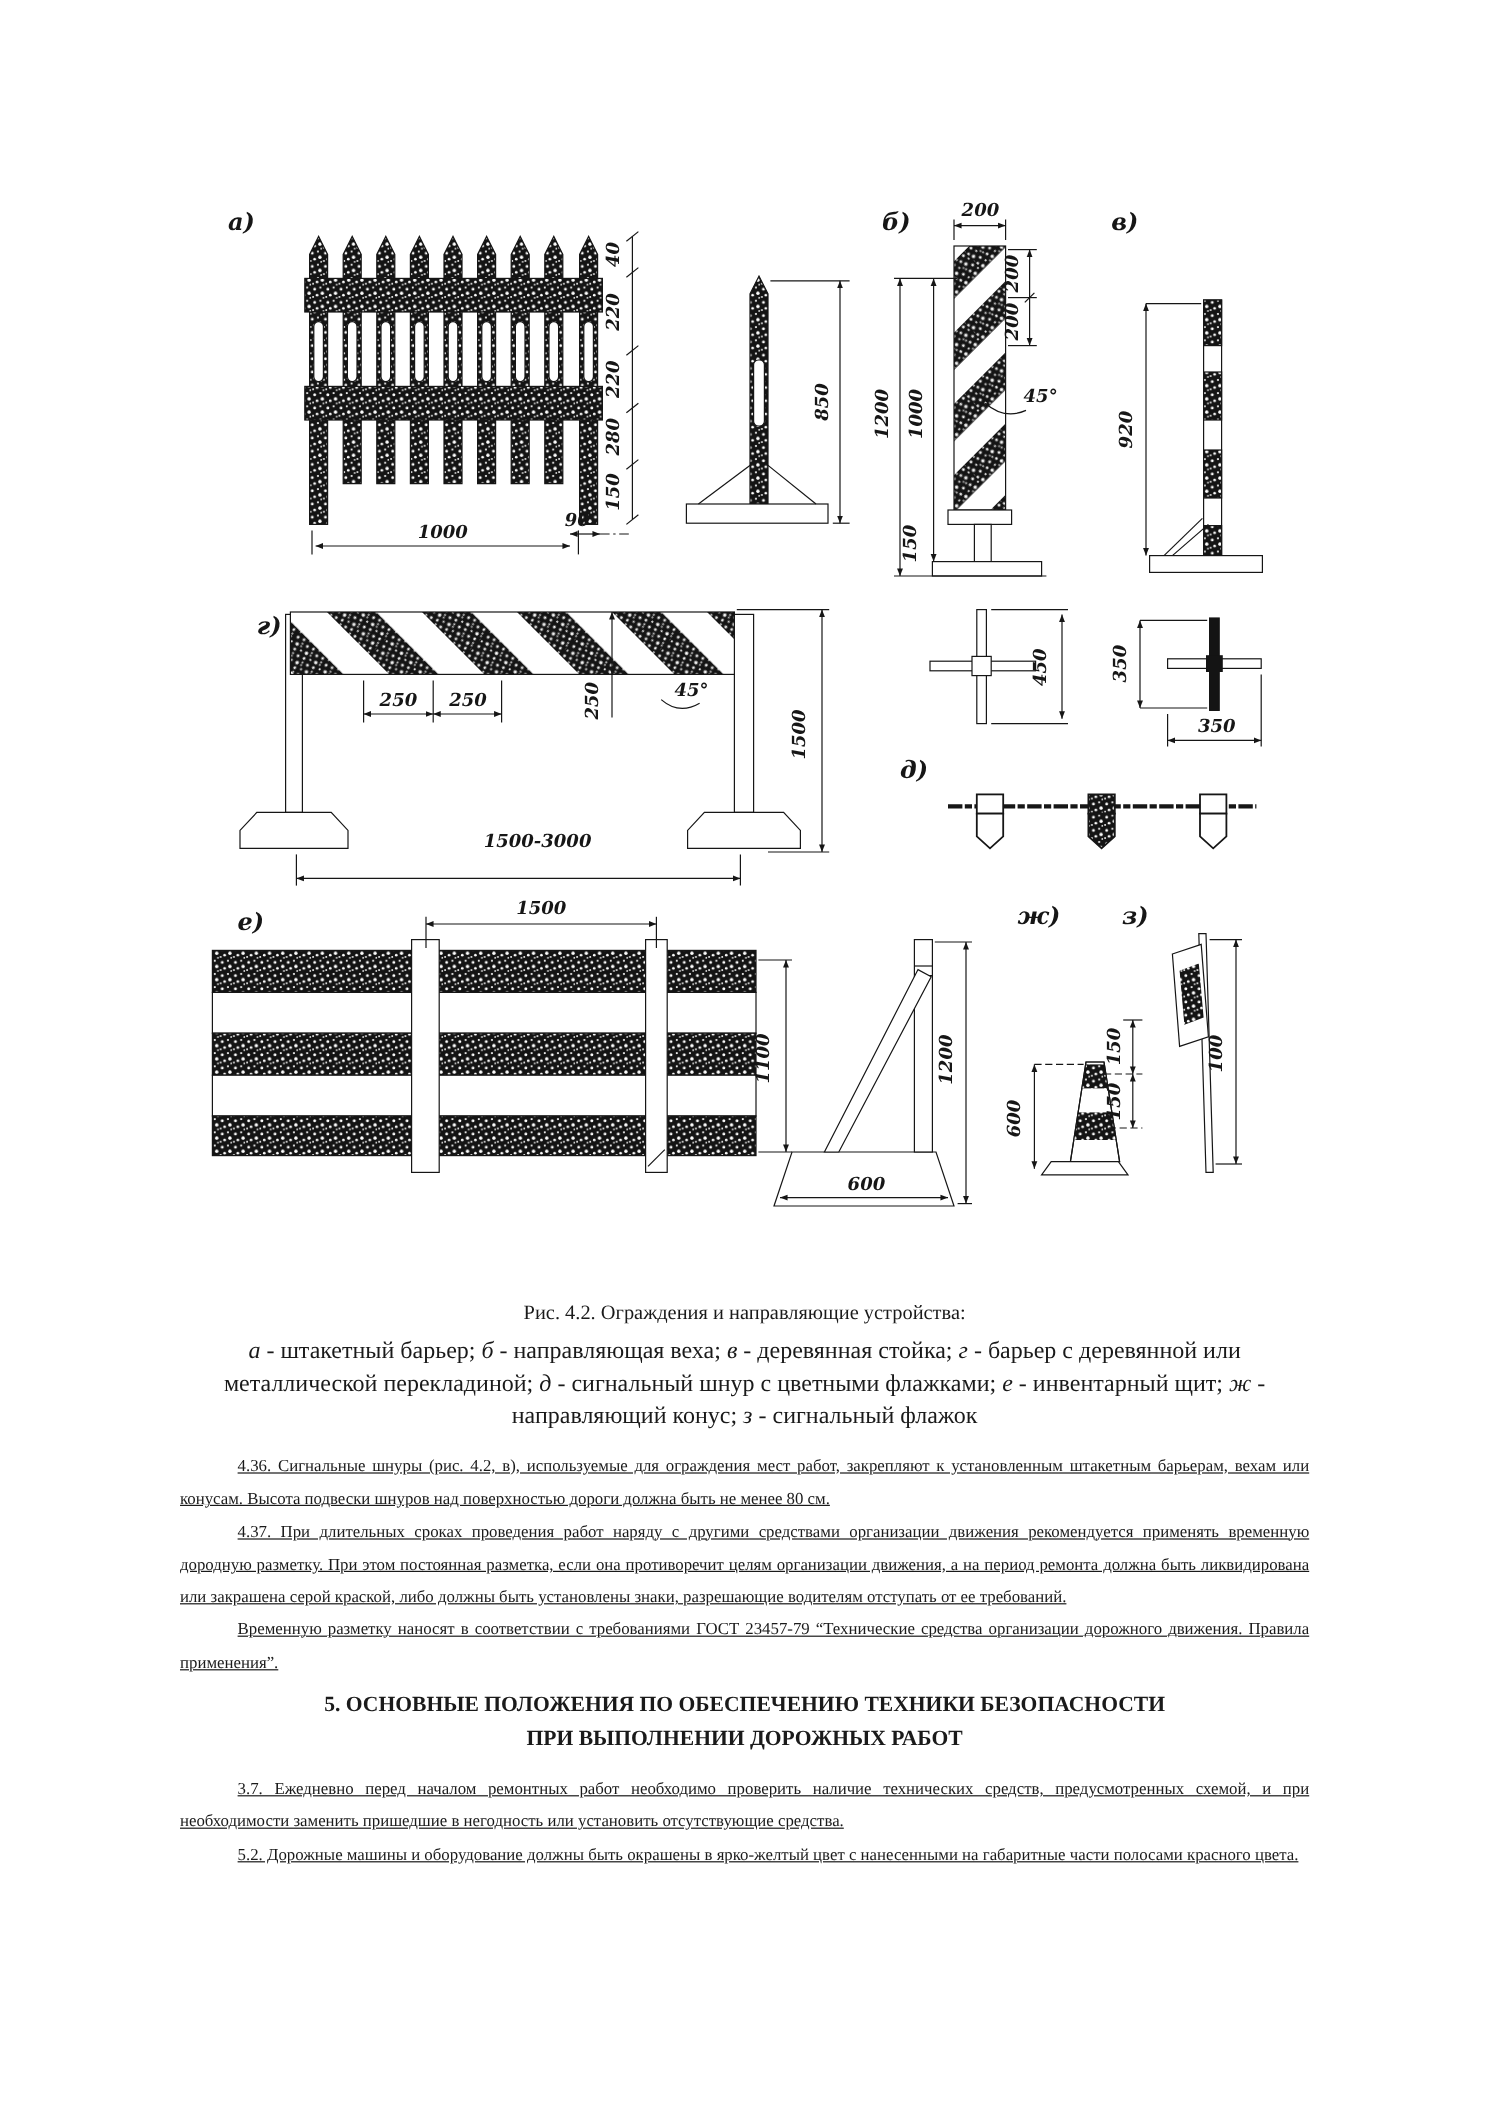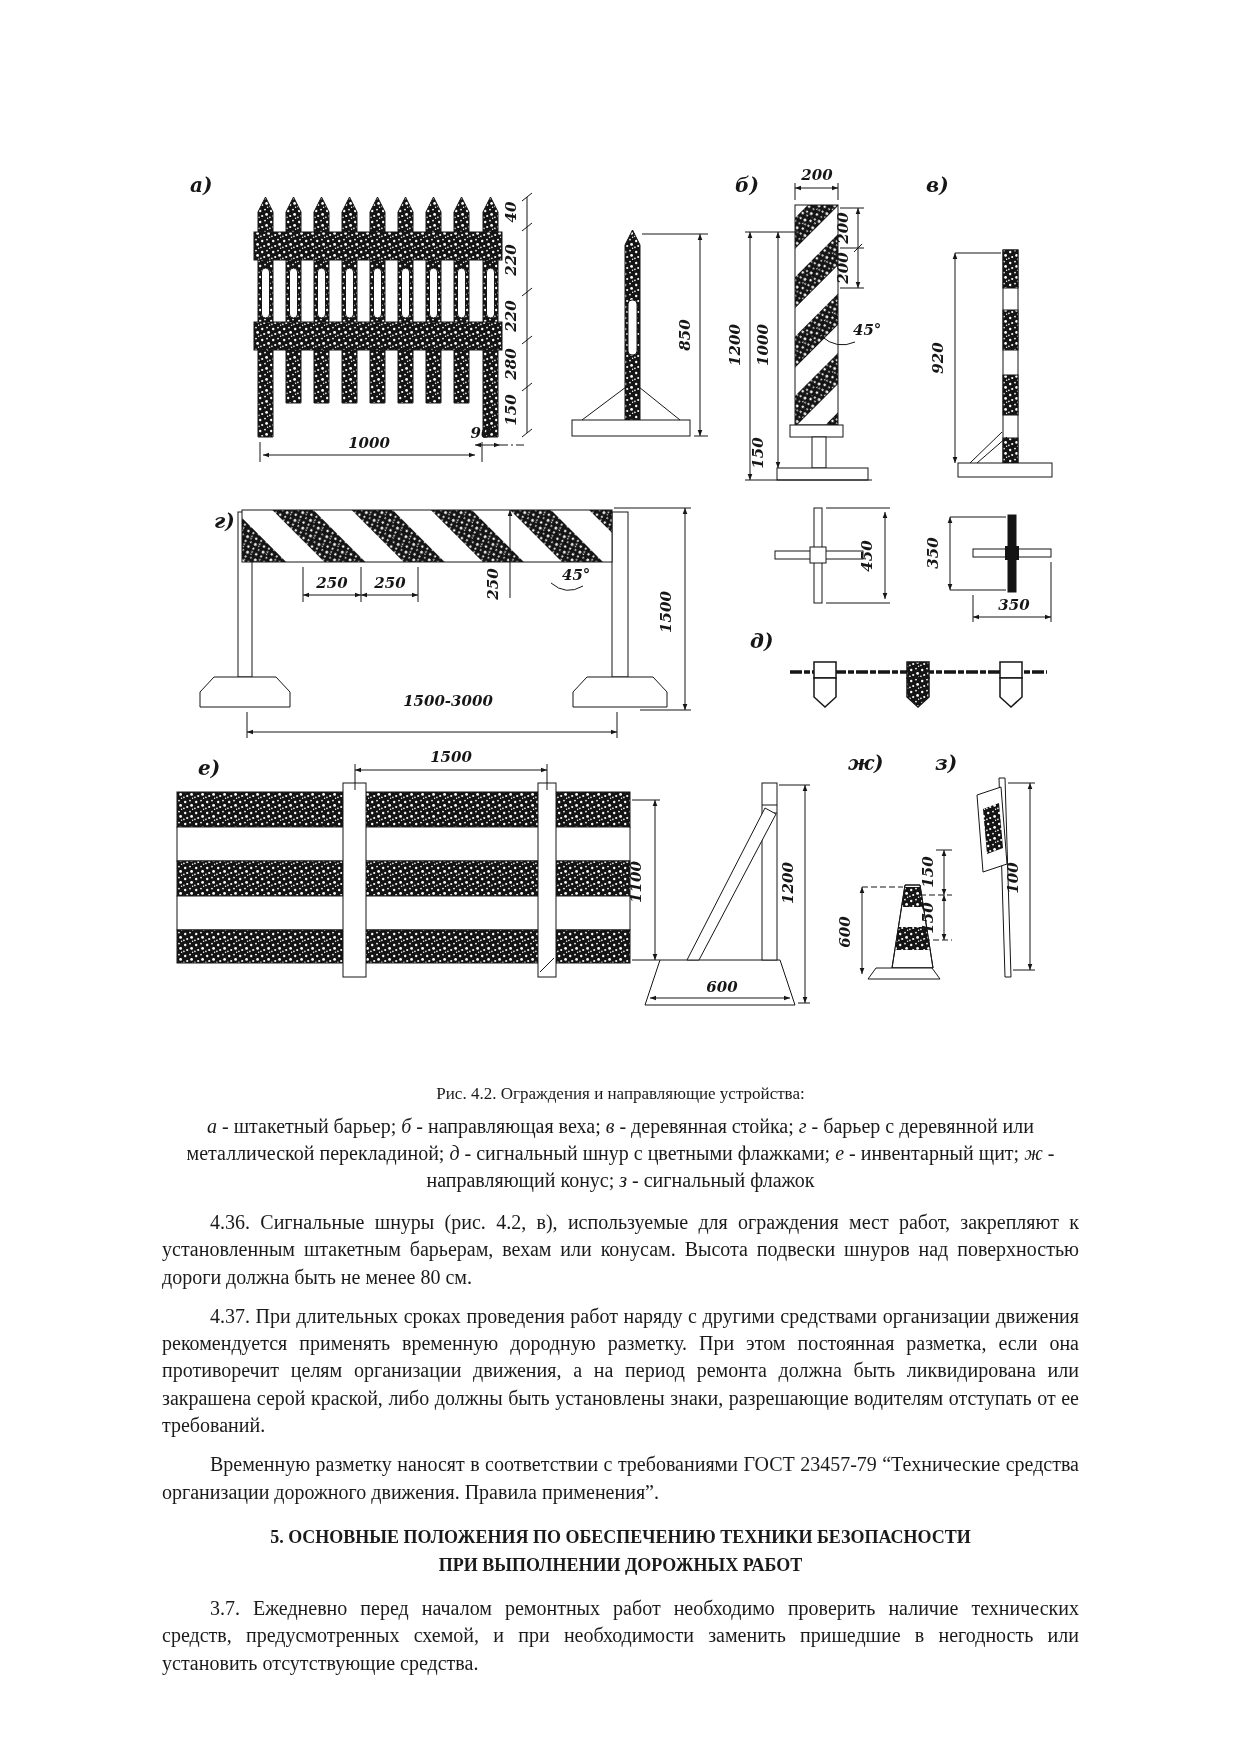--- a/index.html
+++ b/index.html
@@ -6,22 +6,22 @@
   .page{position:relative;width:1240px;height:1755px;background:#fff;color:#1a1a1a;
         font-family:"Liberation Serif", serif;overflow:hidden;}
   .figure-wrap{position:absolute;left:150px;top:150px;width:940px;height:880px;}
   svg text{fill:#161616;font-family:"DejaVu Serif", serif;font-style:italic;font-weight:bold;}
   svg .dim{font-size:15px;}
   svg .plabel{font-size:20px;}
   .textcol{position:absolute;left:150px;top:1084px;width:941px;}
   .caption{text-align:center;font-size:17px;margin:0 0 9px 0;}
   .legend{text-align:center;font-size:20px;line-height:27px;margin:0 0 15px 0;}
   .legend i{font-style:italic;}
-  .para{text-align:justify;text-indent:48px;font-size:20px;line-height:27.3px;margin:12px;}
-  .heading{font-weight:bold;text-align:center;font-size:18px;line-height:28px;margin:17px 0 16px 0;}
+  .para{text-align:justify;text-indent:48px;font-size:14px;line-height:27.3px;margin:0;text-decoration:underline;}
+  .heading{font-weight:bold;text-align:center;font-size:18px;line-height:28px;margin:6px 0 16px 0;}
   .heading span{display:block;}
 </style>
 </head>
 <body>
 
 <div class="page">
 
   <div class="figure-wrap">
   <svg viewBox="0 0 940 880" width="940" height="880">
     <defs>
@@ -302,15 +302,16 @@
     <p class="para">4.36. Сигнальные шнуры (рис. 4.2, в), используемые для ограждения мест работ, закрепляют к установленным штакетным барьерам, вехам или конусам. Высота подвески шнуров над поверхностью дороги должна быть не менее 80 см.</p>
     <p class="para">4.37. При длительных сроках проведения работ наряду с другими средствами организации движения рекомендуется применять временную дородную разметку. При этом постоянная разметка, если она противоречит целям организации движения, а на период ремонта должна быть ликвидирована или закрашена серой краской, либо должны быть установлены знаки, разрешающие водителям отступать от ее требований.</p>
     <p class="para">Временную разметку наносят в соответствии с требованиями ГОСТ 23457-79 “Технические средства организации дорожного движения. Правила применения”.</p>
 
     <div class="heading">
       <span>5. ОСНОВНЫЕ ПОЛОЖЕНИЯ ПО ОБЕСПЕЧЕНИЮ ТЕХНИКИ БЕЗОПАСНОСТИ</span>
       <span>ПРИ ВЫПОЛНЕНИИ ДОРОЖНЫХ РАБОТ</span>
     </div>
 
     <p class="para">3.7. Ежедневно перед началом ремонтных работ необходимо проверить наличие технических средств, предусмотренных схемой, и при необходимости заменить пришедшие в негодность или установить отсутствующие средства.</p>
+    <p class="para">5.2. Дорожные машины и оборудование должны быть окрашены в ярко-желтый цвет с нанесенными на габаритные части полосами красного цвета.</p>
   </div>
 
 </div>
 
 </body></html>

